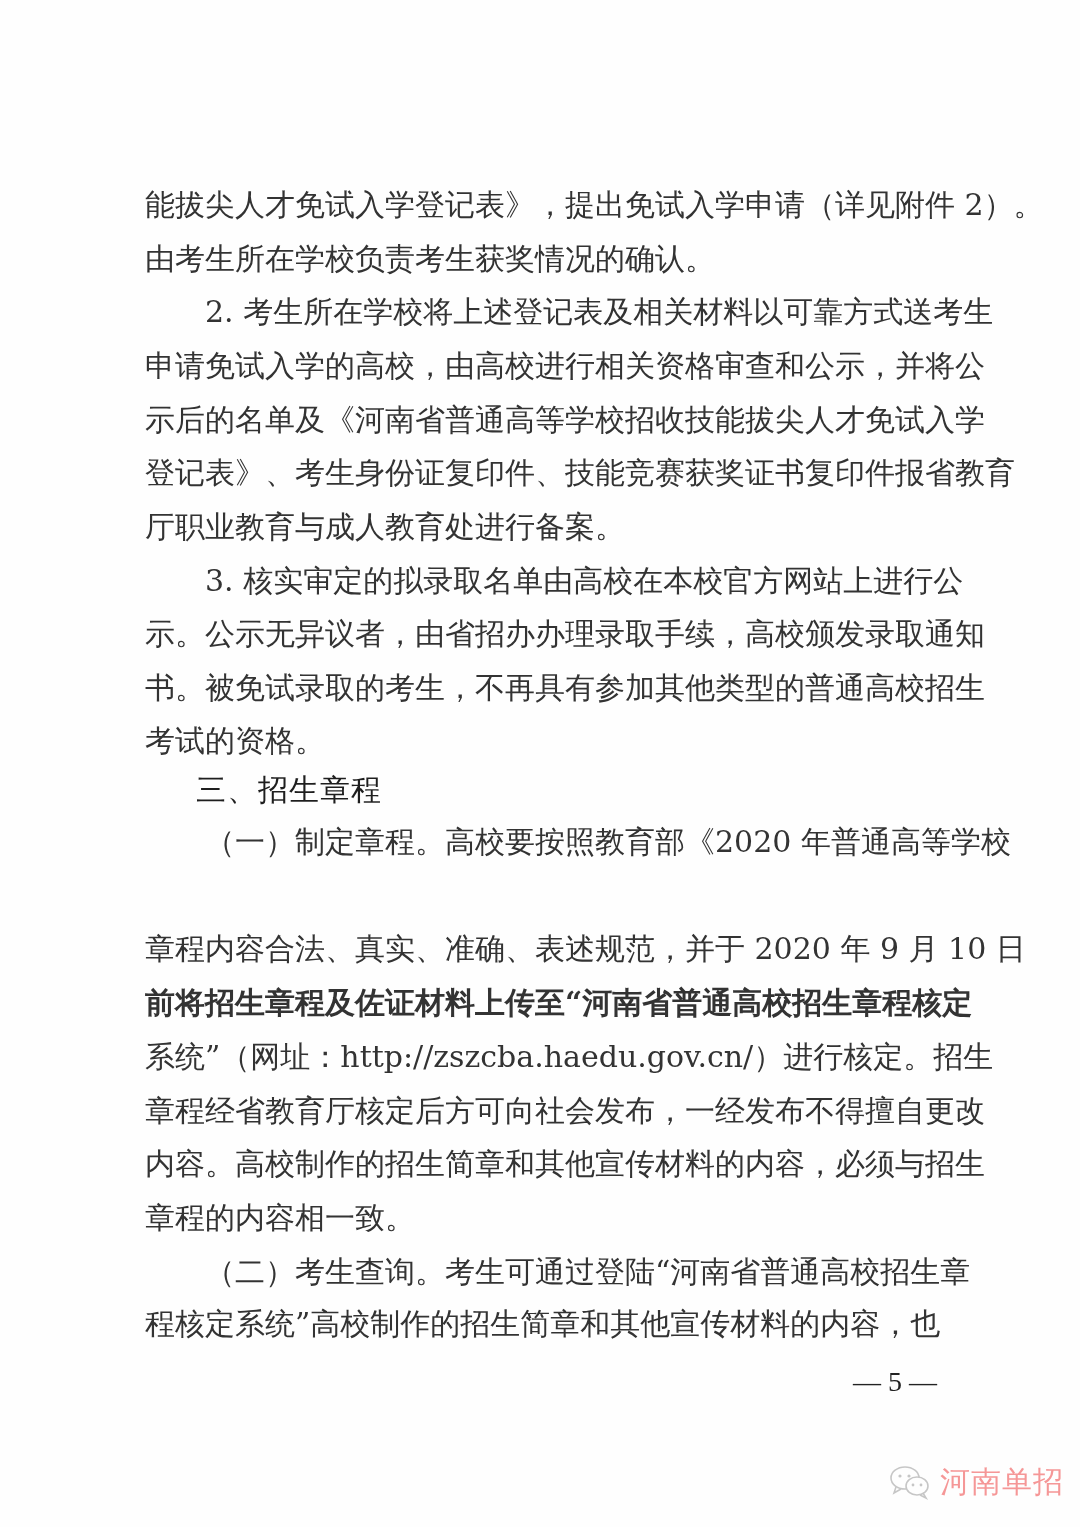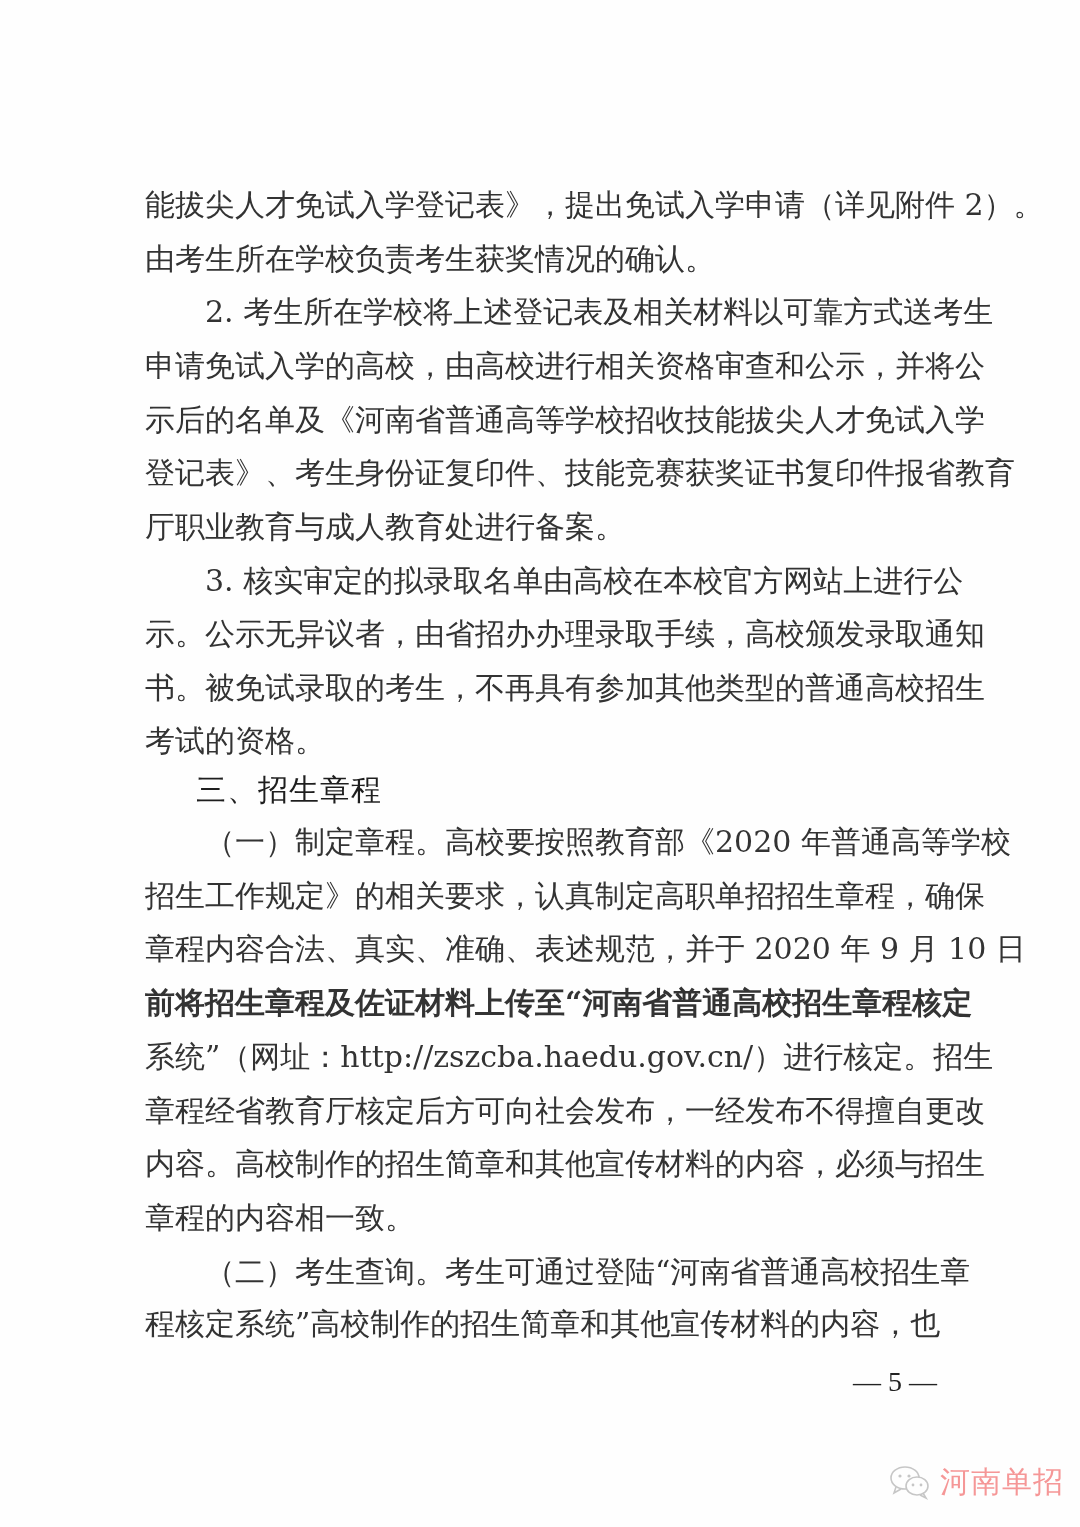--- a/index.html
+++ b/index.html
@@ -104,21 +104,20 @@
   <div class="line last" style="top:507px;">厅职业教育与成人教育处进行备案。</div>
 
   <div class="line indent" style="top:561px;">3. 核实审定的拟录取名单由高校在本校官方网站上进行公</div>
   <div class="line" style="top:614px;">示。公示无异议者，由省招办办理录取手续，高校颁发录取通知</div>
   <div class="line" style="top:668px;">书。被免试录取的考生，不再具有参加其他类型的普通高校招生</div>
   <div class="line last" style="top:721px;">考试的资格。</div>
 
   <div class="line heading" style="top:770px;">三、招生章程</div>
 
   <div class="line indent" style="top:822px;">（一）制定章程。高校要按照教育部《2020 年普通高等学校</div>
-  <div class="line" style="top:876px;">招生工作规定》的相关要求，认真制定高职单招招生章程，确保</div>
   <div class="line" style="top:929px;">章程内容合法、真实、准确、表述规范，并于 2020 年 9 月 10 日</div>
   <div class="line" style="top:983px;font-weight:bold;">前将招生章程及佐证材料上传至“河南省普通高校招生章程核定</div>
   <div class="line" style="top:1037px;">系统”（网址：http://zszcba.haedu.gov.cn/）进行核定。招生</div>
   <div class="line" style="top:1091px;">章程经省教育厅核定后方可向社会发布，一经发布不得擅自更改</div>
   <div class="line" style="top:1144px;">内容。高校制作的招生简章和其他宣传材料的内容，必须与招生</div>
   <div class="line last" style="top:1198px;">章程的内容相一致。</div>
 
   <div class="line indent" style="top:1252px;">（二）考生查询。考生可通过登陆“河南省普通高校招生章</div>
   <div class="line" style="top:1304px;">程核定系统”高校制作的招生简章和其他宣传材料的内容，也</div>
 

